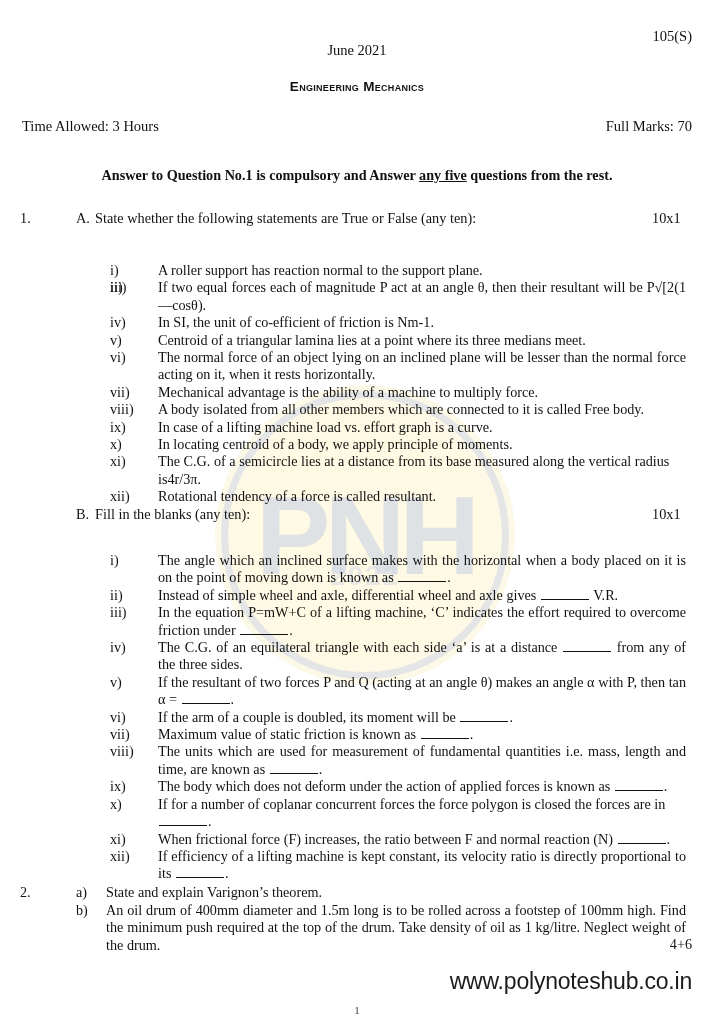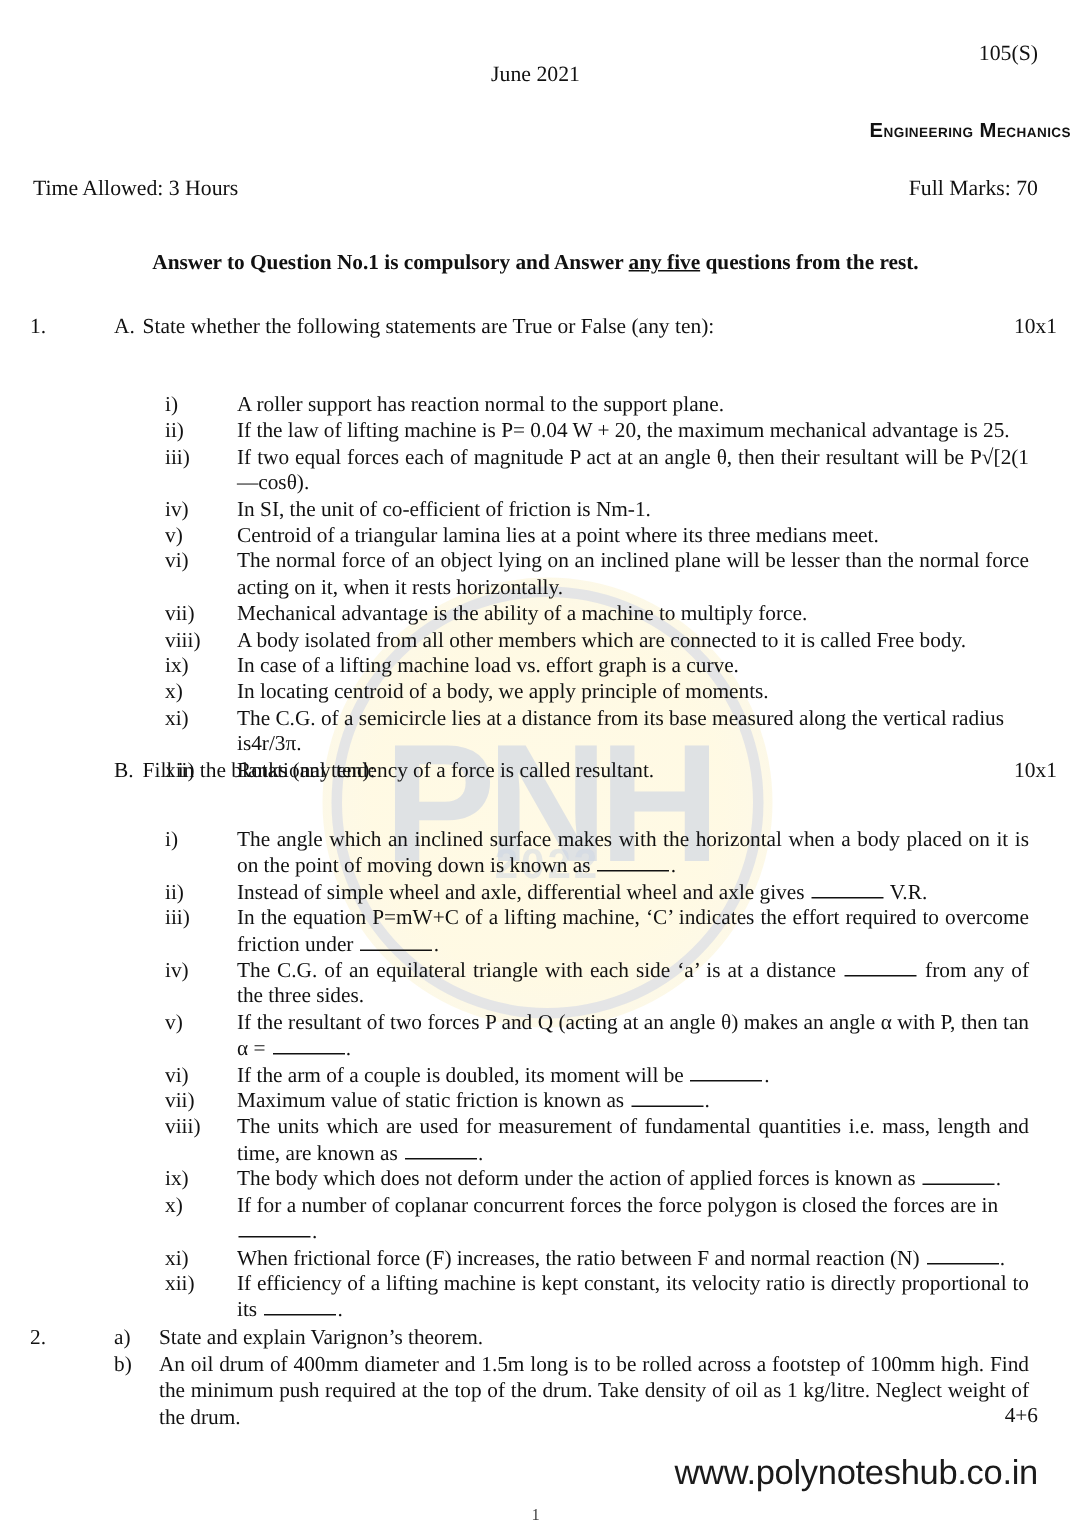--- a/index.html
+++ b/index.html
@@ -87,21 +87,21 @@
     position: absolute;
     top: 42px;
     left: 0; right: 0;
     text-align: center;
     font-size: 14.5px;
   }
   .subject {
     position: absolute;
     top: 79px;
     left: 0; right: 0;
-    text-align: right;
+    text-align: center;
     font-family: "Liberation Sans", sans-serif;
     font-weight: bold;
     font-size: 13.5px;
     font-variant: small-caps;
     letter-spacing: 0.3px;
   }
   .meta-row {
     position: absolute;
     top: 118px;
     left: 22px;
@@ -124,21 +124,21 @@
   .qblock { position: absolute; left: 0; width: 714px; }
 
   .qhead {
     position: relative;
     height: 20px;
     font-size: 14.3px;
   }
   .qnum  { position: absolute; left: 20px; }
   .qsub  { position: absolute; left: 76px; }
   .qtitle{ position: absolute; left: 95px; }
-  .qmarks{ position: absolute; left: 676px; text-align: right; }
+  .qmarks{ position: absolute; left: 652px; text-align: right; }
 
   .items { position: relative; }
   .item {
     position: relative;
     padding-left: 158px;
     font-size: 14.2px;
     line-height: 17.4px;
     text-align: justify;
     padding-right: 28px;
     margin: 0;
@@ -216,21 +216,21 @@
 
     <div class="qblock" style="top:210px;">
       <div class="qhead">
         <span class="qnum">1.</span>
         <span class="qsub">A.</span>
         <span class="qtitle">State whether the following statements are True or False (any ten):</span>
         <span class="qmarks">10x1</span>
       </div>
       <div class="items" style="margin-top:32px;">
         <p class="item nj"><span class="rn">i)</span><span>A roller support has reaction normal to the support plane.</span></p>
-        <p class="item nj"><span class="rn">ii)</span><span>If the law of lifting machine is P= 0.04 W + 20, the maximum mechanical advantage is 25.</span></p>
+        <p class="item nj"><span class="rn">ii)</span></p>
         <p class="item"><span class="rn">iii)</span><span>If two equal forces each of magnitude P act at an angle θ, then their resultant will be P√[2(1—cosθ).</span></p>
         <p class="item nj"><span class="rn">iv)</span><span>In SI, the unit of co-efficient of friction is Nm-1.</span></p>
         <p class="item nj"><span class="rn">v)</span><span>Centroid of a triangular lamina lies at a point where its three medians meet.</span></p>
         <p class="item"><span class="rn">vi)</span><span>The normal force of an object lying on an inclined plane will be lesser than the normal force acting on it, when it rests horizontally.</span></p>
         <p class="item nj"><span class="rn">vii)</span><span>Mechanical advantage is the ability of a machine to multiply force.</span></p>
         <p class="item nj"><span class="rn">viii)</span><span>A body isolated from all other members which are connected to it is called Free body.</span></p>
         <p class="item nj"><span class="rn">ix)</span><span>In case of a lifting machine load vs. effort graph is a curve.</span></p>
         <p class="item nj"><span class="rn">x)</span><span>In locating centroid of a body, we apply principle of moments.</span></p>
         <p class="item nj"><span class="rn">xi)</span><span>The C.G. of a semicircle lies at a distance from its base measured along the vertical radius is4r/3π.</span></p>
         <p class="item nj"><span class="rn">xii)</span><span>Rotational tendency of a force is called resultant.</span></p>

